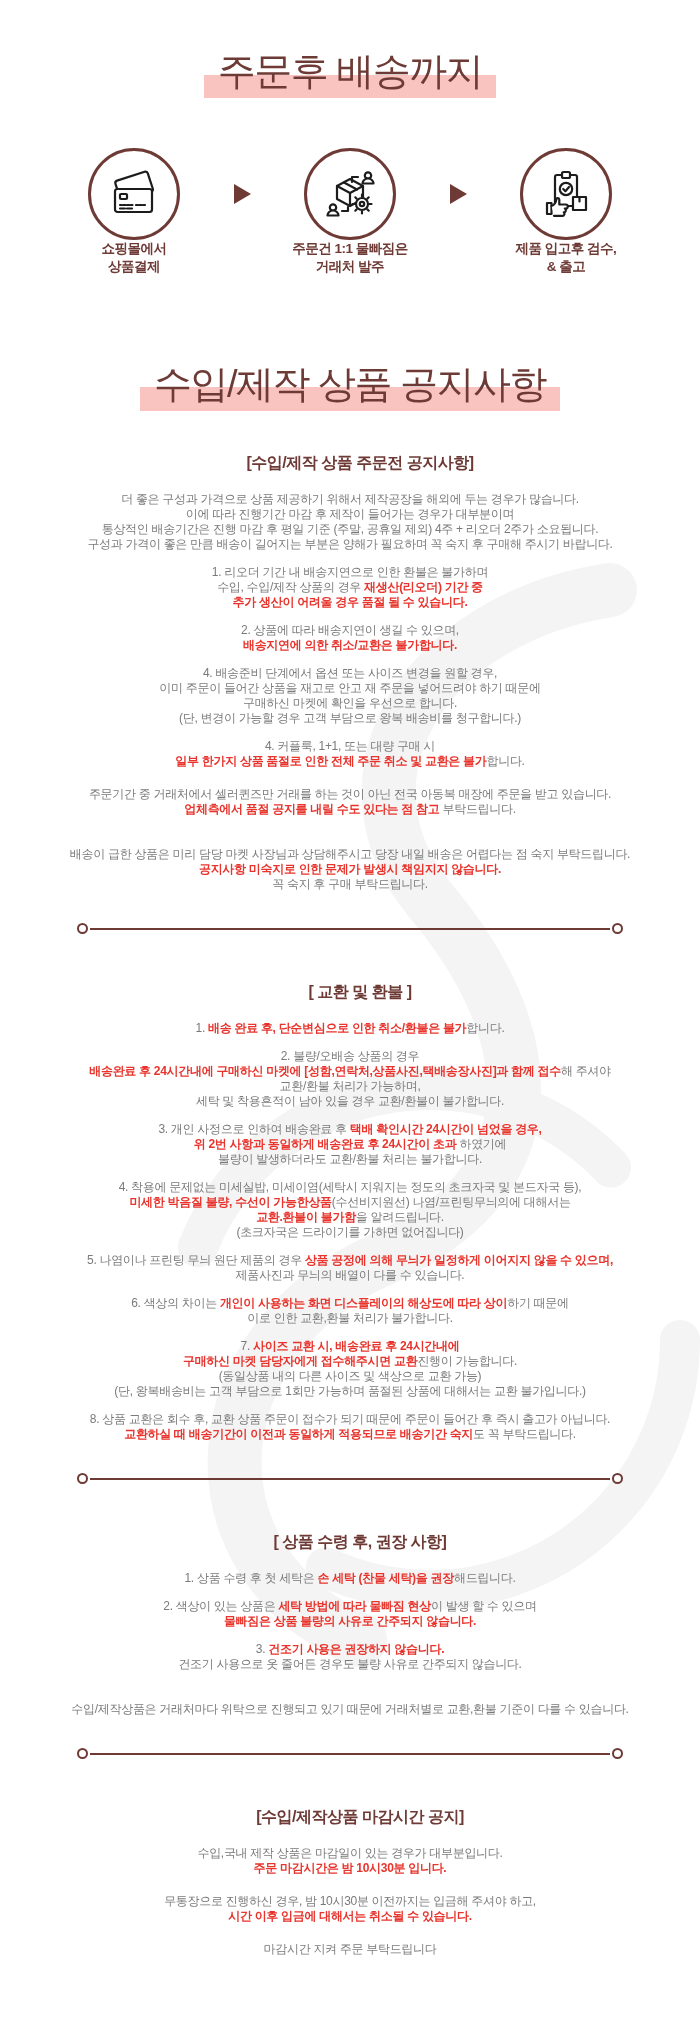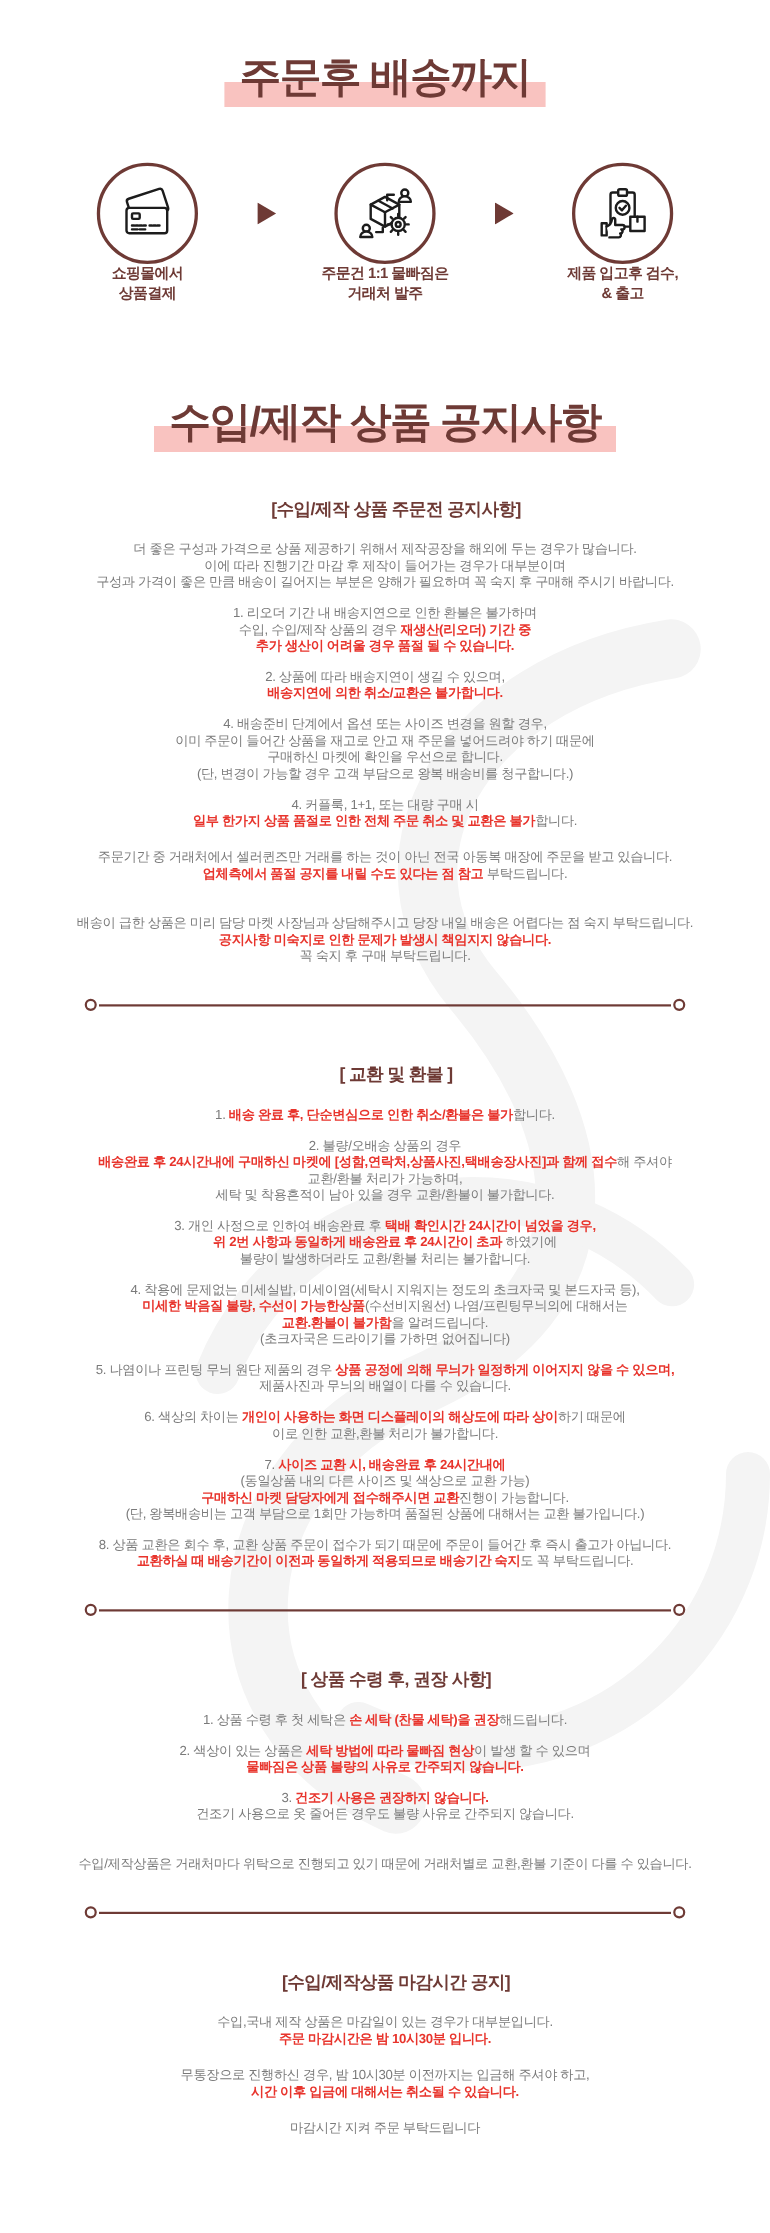--- a/index.html
+++ b/index.html
@@ -25,21 +25,21 @@
     position:absolute;left:0;top:560px;
     pointer-events:none;
   }
   .content{
     position:relative;z-index:1;
     padding-top:50px;
     text-align:center;
   }
   .big-title{
     font-size:38px;
-    font-weight:700;
+    font-weight:400;
     letter-spacing:-1.5px;
     color:var(--maroon);
     line-height:1.15;
   }
   .big-title .hl{
     background:linear-gradient(180deg,rgba(0,0,0,0) 50%,var(--pink) 50%,var(--pink) 97%,rgba(0,0,0,0) 97%);
     padding:0 14px 7px 14px;
   }
   .steps{
     margin-top:54px;
@@ -208,20 +208,21 @@
 
     </div>
 
     <h1 class="big-title t2"><span class="hl">수입/제작 상품 공지사항</span></h1>
 
     <div class="sections">
         <div class="sec-heading">[수입/제작 상품 주문전 공지사항]</div>
         <div class="para">
           <div><span class="gray">더 좋은 구성과 가격으로 상품 제공하기 위해서 제작공장을 해외에 두는 경우가 많습니다.</span></div>
           <div><span class="gray">이에 따라 진행기간 마감 후 제작이 들어가는 경우가 대부분이며</span></div>
+          <div><span class="gray">통상적인 배송기간은 진행 마감 후 평일 기준 (주말, 공휴일 제외) 4주 + 리오더 2주가 소요됩니다.</span></div>
           <div><span class="gray">구성과 가격이 좋은 만큼 배송이 길어지는 부분은 양해가 필요하며 꼭 숙지 후 구매해 주시기 바랍니다.</span></div>
         </div>
         <div class="para">
           <div><span class="gray">1. 리오더 기간 내 배송지연으로 인한 환불은 불가하며</span></div>
           <div><span class="gray">수입, 수입/제작 상품의 경우 </span><span class="red">재생산(리오더) 기간 중</span></div>
           <div><span class="red">추가 생산이 어려울 경우 품절 될 수 있습니다.</span></div>
         </div>
         <div class="para">
           <div><span class="gray">2. 상품에 따라 배송지연이 생길 수 있으며,</span></div>
           <div><span class="red">배송지연에 의한 취소/교환은 불가합니다.</span></div>
@@ -270,22 +271,22 @@
         <div class="para">
           <div><span class="gray">5. 나염이나 프린팅 무늬 원단 제품의 경우 </span><span class="red">상품 공정에 의해 무늬가 일정하게 이어지지 않을 수 있으며,</span></div>
           <div><span class="gray">제품사진과 무늬의 배열이 다를 수 있습니다.</span></div>
         </div>
         <div class="para">
           <div><span class="gray">6. 색상의 차이는 </span><span class="red">개인이 사용하는 화면 디스플레이의 해상도에 따라 상이</span><span class="gray">하기 때문에</span></div>
           <div><span class="gray">이로 인한 교환,환불 처리가 불가합니다.</span></div>
         </div>
         <div class="para">
           <div><span class="gray">7. </span><span class="red">사이즈 교환 시, 배송완료 후 24시간내에</span></div>
+          <div><span class="red">구매하신 마켓 담당자에게 접수해주시면 교환</span><span class="gray">진행이 가능합니다.</span></div>
           <div><span class="gray">(동일상품 내의 다른 사이즈 및 색상으로 교환 가능)</span></div>
-          <div><span class="red">구매하신 마켓 담당자에게 접수해주시면 교환</span><span class="gray">진행이 가능합니다.</span></div>
           <div><span class="gray">(단, 왕복배송비는 고객 부담으로 1회만 가능하며 품절된 상품에 대해서는 교환 불가입니다.)</span></div>
         </div>
         <div class="para">
           <div><span class="gray">8. 상품 교환은 회수 후, 교환 상품 주문이 접수가 되기 때문에 주문이 들어간 후 즉시 출고가 아닙니다.</span></div>
           <div><span class="red">교환하실 때 배송기간이 이전과 동일하게 적용되므로 배송기간 숙지</span><span class="gray">도 꼭 부탁드립니다.</span></div>
         </div>
         <div class="divider"></div>
         <div class="sec-heading">[ 상품 수령 후, 권장 사항]</div>
         <div class="para">
           <div><span class="gray">1. 상품 수령 후 첫 세탁은 </span><span class="red">손 세탁 (찬물 세탁)을 권장</span><span class="gray">해드립니다.</span></div>

